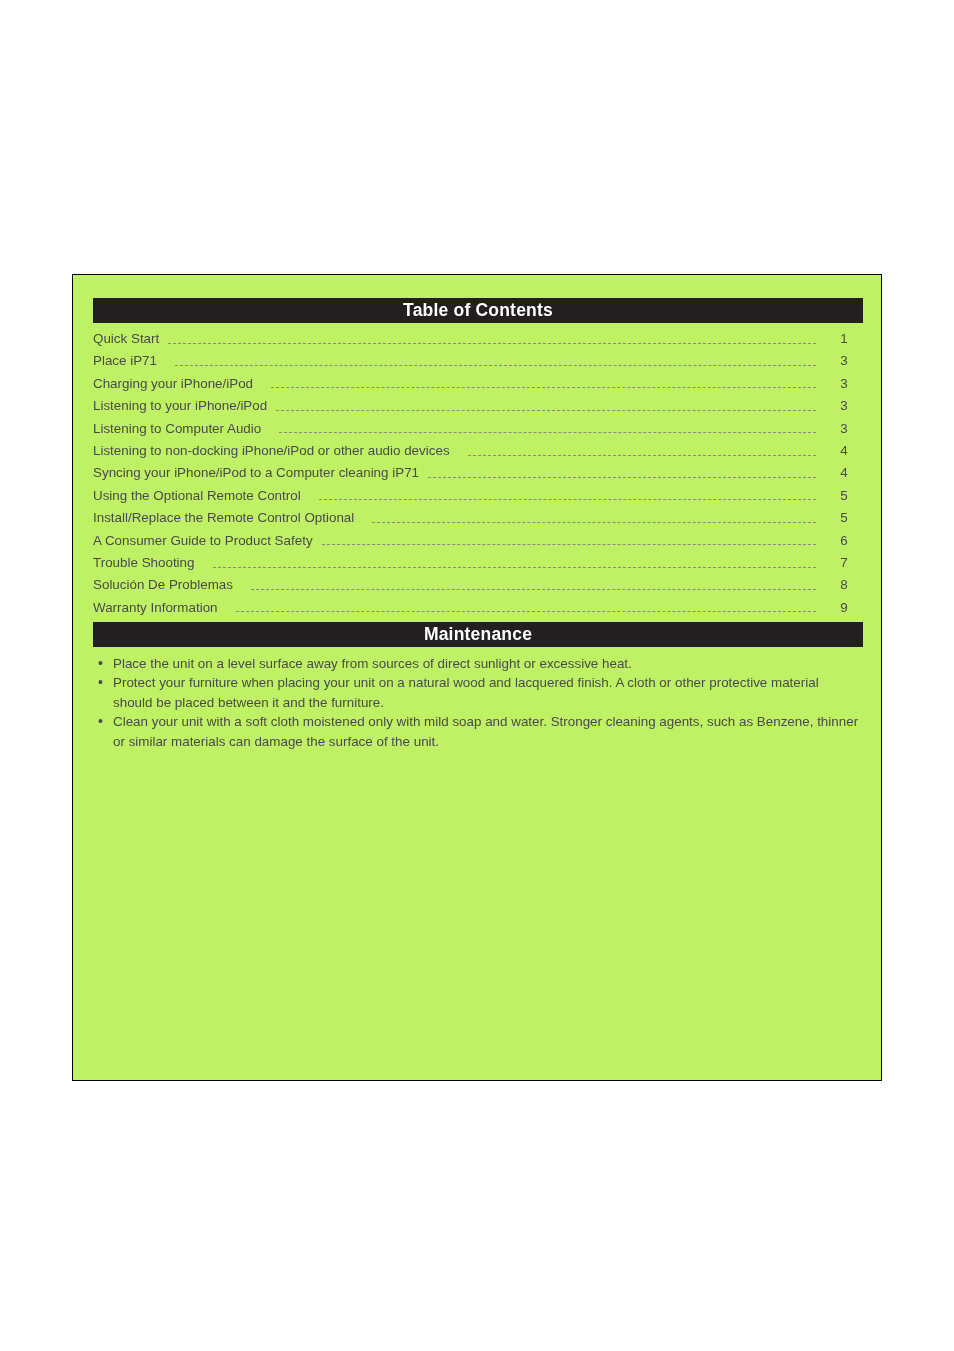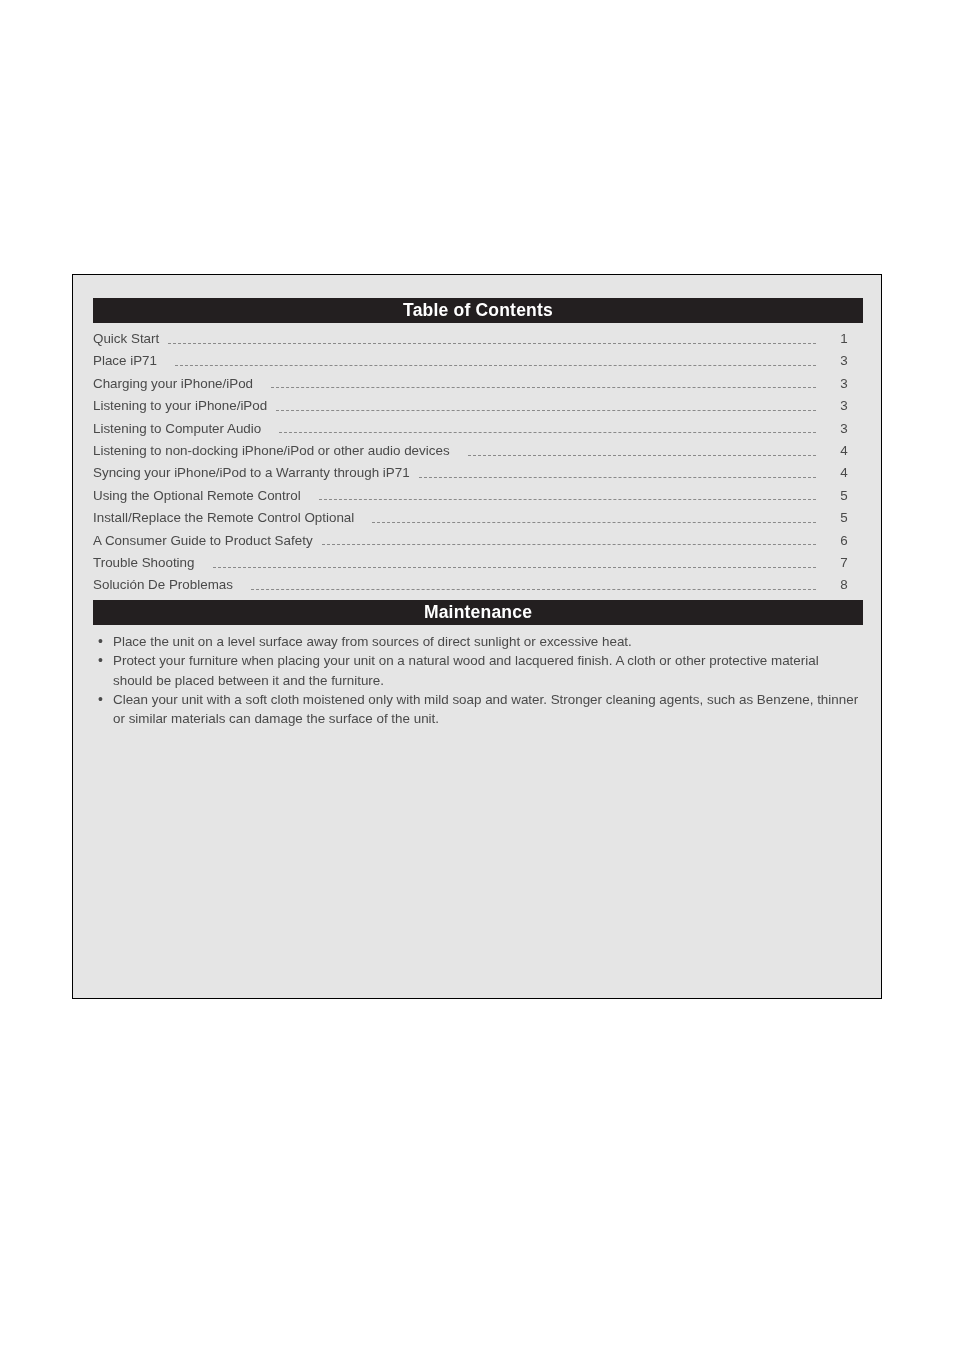--- a/index.html
+++ b/index.html
@@ -15,24 +15,24 @@
     font-family: "Liberation Sans", "DejaVu Sans", sans-serif;
     -webkit-font-smoothing: antialiased;
   }
 
   
   #page-sheet {
     position: absolute;
     left: 72px;
     top: 274px;
     width: 810px;
-    height: 725px;
+    height: 807px;
     border: 1.5px solid #000000;
     box-sizing: border-box;
-    background: #e5e5e5;
+    background: #bef264;
   }
 
   .page-inner {
     position: absolute;
     left: 20px;
     top: 23px;
     width: 770px;
   }
 
   
@@ -155,21 +155,21 @@
             <span class="toc-title">Listening to Computer Audio</span>
             <span class="toc-leader"></span>
             <span class="toc-page">3</span>
           </li>
           <li class="toc-row wide-gap">
             <span class="toc-title">Listening to non-docking iPhone/iPod or other audio devices</span>
             <span class="toc-leader"></span>
             <span class="toc-page">4</span>
           </li>
           <li class="toc-row">
-            <span class="toc-title">Syncing your iPhone/iPod to a Warranty through iP71</span>
+            <span class="toc-title">Syncing your iPhone/iPod to a Computer cleaning iP71</span>
             <span class="toc-leader"></span>
             <span class="toc-page">4</span>
           </li>
           <li class="toc-row wide-gap">
             <span class="toc-title">Using the Optional Remote Control</span>
             <span class="toc-leader"></span>
             <span class="toc-page">5</span>
           </li>
           <li class="toc-row wide-gap">
             <span class="toc-title">Install/Replace the Remote Control Optional</span>
@@ -183,20 +183,25 @@
           </li>
           <li class="toc-row wide-gap">
             <span class="toc-title">Trouble Shooting</span>
             <span class="toc-leader"></span>
             <span class="toc-page">7</span>
           </li>
           <li class="toc-row wide-gap">
             <span class="toc-title">Solución De Problemas</span>
             <span class="toc-leader"></span>
             <span class="toc-page">8</span>
+          </li>
+          <li class="toc-row wide-gap">
+            <span class="toc-title">Warranty Information</span>
+            <span class="toc-leader"></span>
+            <span class="toc-page">9</span>
           </li>
         </ul>
     </div>
 
     <div id="maintenance-section">
       <div class="section-bar">Maintenance</div>
       <ul id="maintenance-list">
           <li class="maint-item">
             <span class="maint-bullet">•</span>
             <span class="maint-text">Place the unit on a level surface away from sources of direct sunlight or excessive heat.</span>

